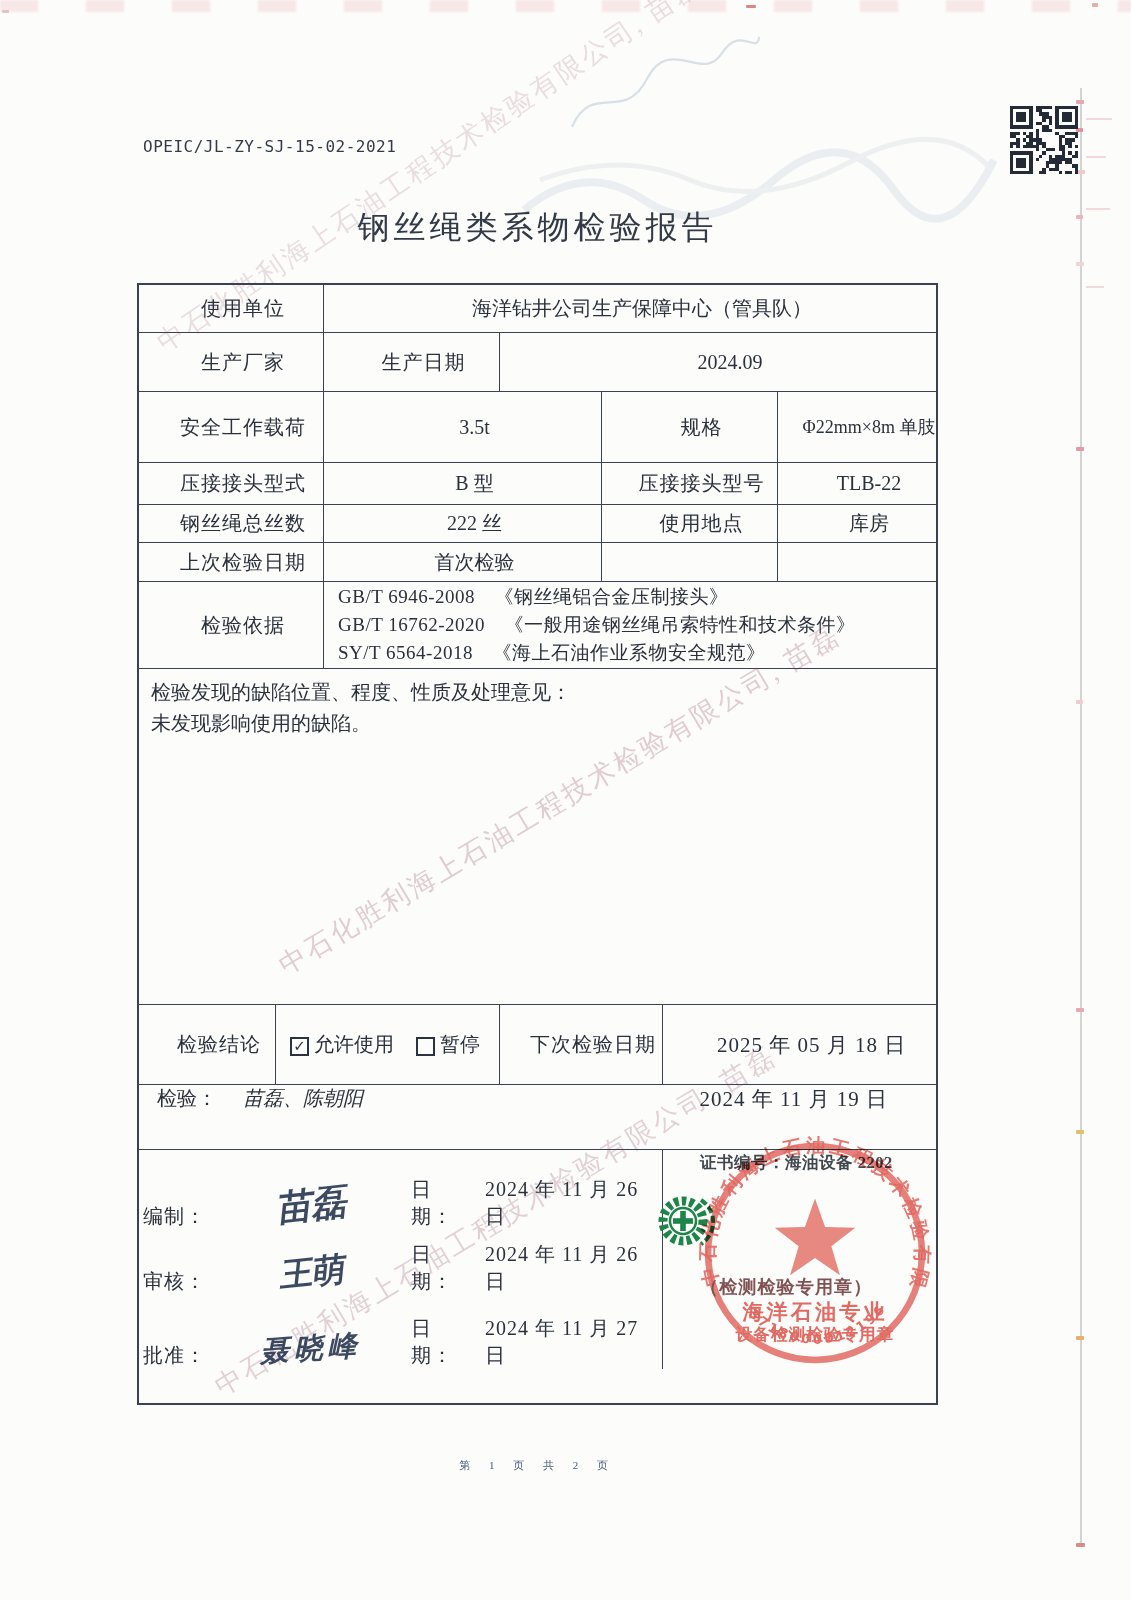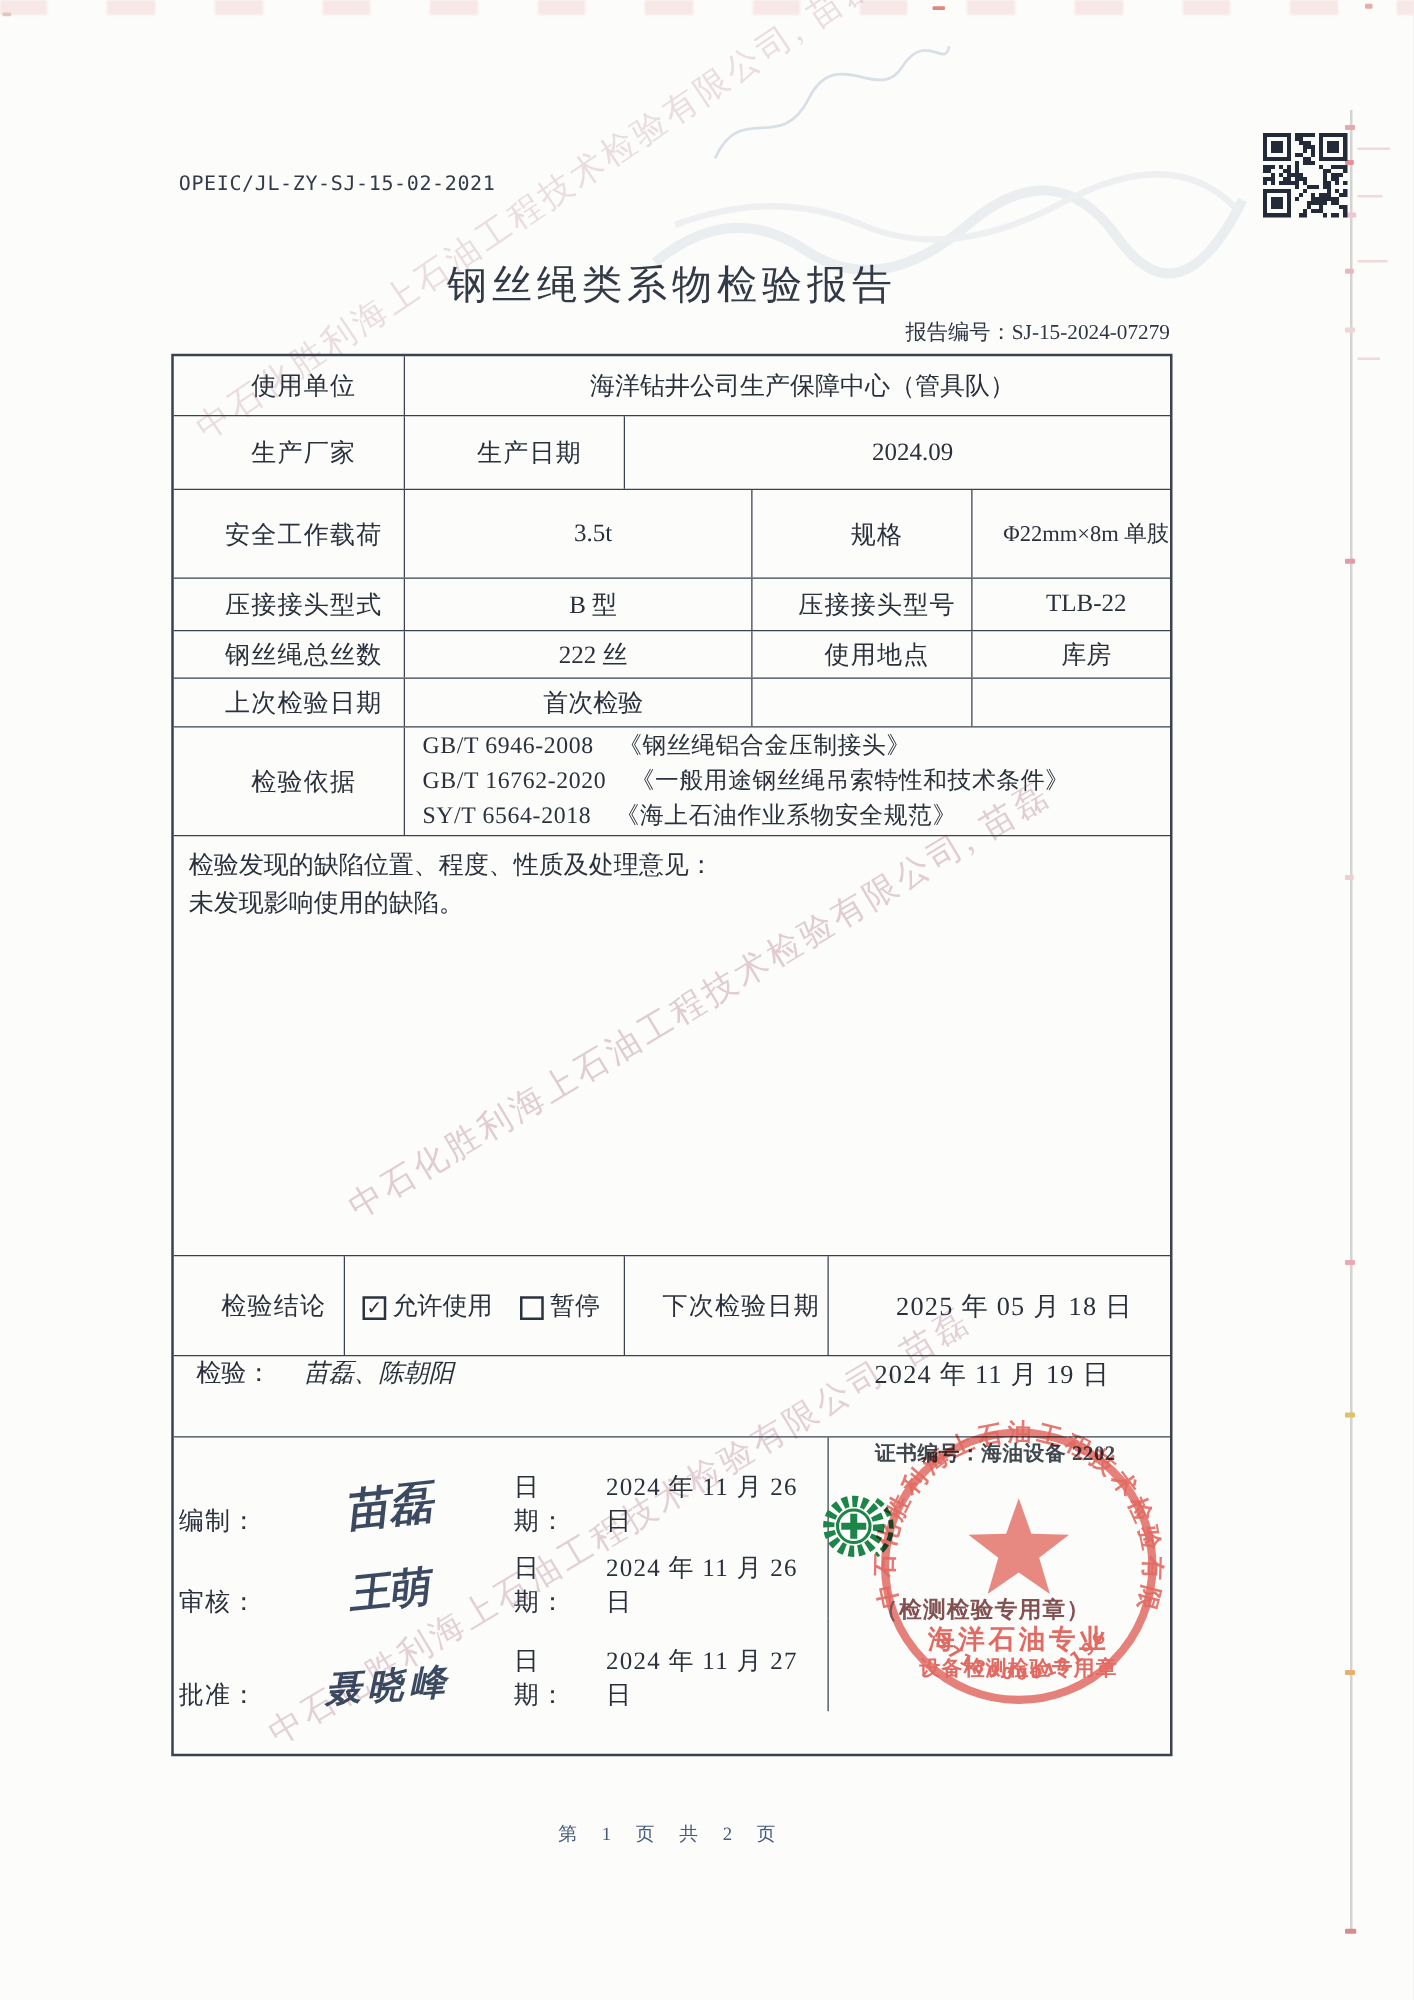--- a/index.html
+++ b/index.html
@@ -74,21 +74,21 @@
   .dlbl{font-size:20px;margin-right:12px;letter-spacing:1px;}
   .ddate{font-size:20px;letter-spacing:1px;}
   
   .cert{position:absolute;left:700px;top:1152px;width:238px;font-size:16.5px;
     font-weight:bold;color:#41474f;letter-spacing:.5px;}
   .greenlogo{position:absolute;left:651px;top:1188px;width:64px;height:64px;}
   .stamp{position:absolute;left:698px;top:1136px;width:234px;height:234px;
     opacity:.85;mix-blend-mode:multiply;}
   
   .footer{position:absolute;left:137px;top:1458px;width:801px;text-align:center;
-    font-size:15px;letter-spacing:8px;color:#46597d;}
+    font-size:11px;letter-spacing:8px;color:#46597d;}
 </style>
 </head>
 <body>
 
 <div class="page">
 
   <div class="top-noise"></div>
   <div class="speck" style="left:746px;top:5px;width:10px;height:3px;background:#d4554f;opacity:.7"></div>
   <div class="speck" style="left:1092px;top:3px;width:6px;height:4px;background:#d97a72;opacity:.6"></div>
   <div class="speck" style="left:2px;top:10px;width:7px;height:3px;background:#ccada5;opacity:.6"></div>
@@ -252,21 +252,20 @@
         <rect x="2" y="2" width="3" height="3" fill="#242b38"></rect>
         <rect x="14" y="0" width="7" height="7" fill="#242b38"></rect>
         <rect x="15" y="1" width="5" height="5" fill="#fcfcfa"></rect>
         <rect x="16" y="2" width="3" height="3" fill="#242b38"></rect>
         <rect x="0" y="14" width="7" height="7" fill="#242b38"></rect>
         <rect x="1" y="15" width="5" height="5" fill="#fcfcfa"></rect>
         <rect x="2" y="16" width="3" height="3" fill="#242b38"></rect>
       </svg>
   </div>
   <div class="title">钢丝绳类系物检验报告</div>
-  <div class="report-no"><span>报告编号：</span><span>SJ-15-2024-07279</span></div>
 
   <div class="tbl">
 
     <div class="row h48">
       <div class="cell c1 lbl">使用单位</div>
       <div class="cell c4 last val">海洋钻井公司生产保障中心（管具队）</div>
     </div>
 
     <div class="row h59">
       <div class="cell c1 lbl">生产厂家</div>

